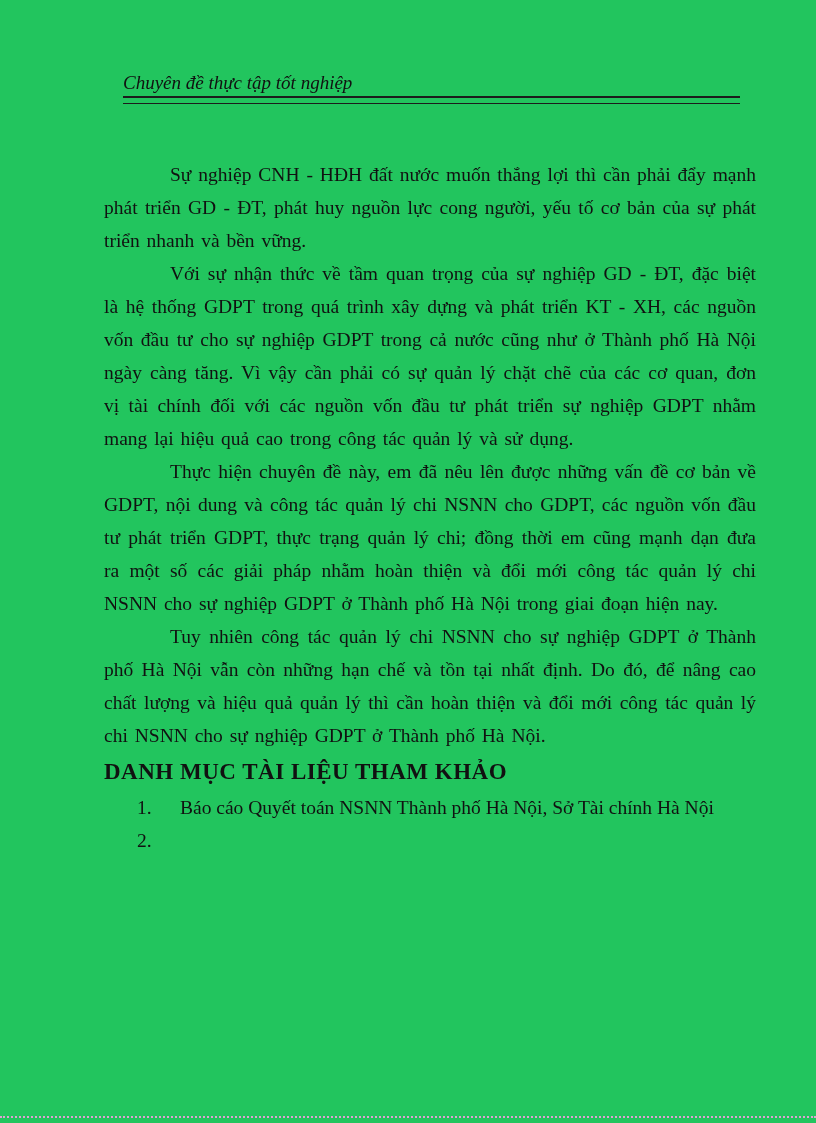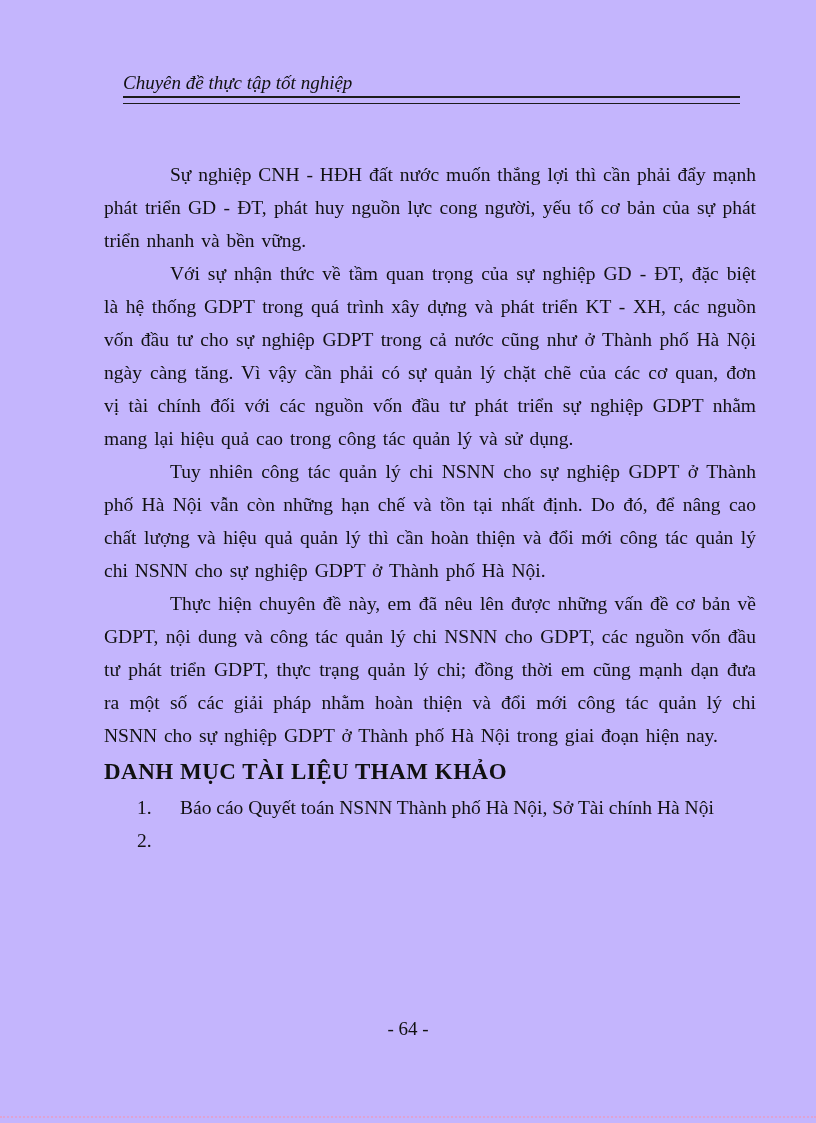--- a/index.html
+++ b/index.html
@@ -11,21 +11,21 @@
     width: 816px;
     height: 1123px;
     position: relative;
     font-family: "Liberation Serif", serif;
     color: #111111;
     overflow: hidden;
   }
   .page {
     position: absolute;
     inset: 0;
-    background: #c4b5fd;
+    background: #22c55e;
   }
   .running-header {
     position: absolute;
     left: 123px;
     right: 76px;
     top: 72px;
   }
   .running-header .header-title {
     font-style: italic;
     font-size: 19px;
@@ -105,33 +105,32 @@
 
   <div class="running-header">
     <div class="header-title">Chuyên đề thực tập tốt nghiệp</div>
     <div class="header-rule-thick"></div>
     <div class="header-rule-thin"></div>
   </div>
 
   <div class="content">
     <p class="body-par">Sự nghiệp CNH - HĐH đất nước muốn thắng lợi thì cần phải đẩy mạnh phát triển GD - ĐT, phát huy nguồn lực cong người, yếu tố cơ bản của sự phát triển nhanh và bền vững.</p>
     <p class="body-par">Với sự nhận thức về tầm quan trọng của sự nghiệp GD - ĐT, đặc biệt là hệ thống GDPT trong quá trình xây dựng và phát triển KT - XH, các nguồn vốn đầu tư cho sự nghiệp GDPT trong cả nước cũng như ở Thành phố Hà Nội ngày càng tăng. Vì vậy cần phải có sự quản lý chặt chẽ của các cơ quan, đơn vị tài chính đối với các nguồn vốn đầu tư phát triển sự nghiệp GDPT nhằm mang lại hiệu quả cao trong công tác quản lý và sử dụng.</p>
+    <p class="body-par">Thực hiện chuyên đề này, em đã nêu lên được những vấn đề cơ bản về GDPT, nội dung và công tác quản lý chi NSNN cho GDPT, các nguồn vốn đầu tư phát triển GDPT, thực trạng quản lý chi; đồng thời em cũng mạnh dạn đưa ra một số các giải pháp nhằm hoàn thiện và đổi mới công tác quản lý chi NSNN cho sự nghiệp GDPT ở Thành phố Hà Nội trong giai đoạn hiện nay.</p>
     <p class="body-par">Tuy nhiên công tác quản lý chi NSNN cho sự nghiệp GDPT ở Thành phố Hà Nội vẫn còn những hạn chế và tồn tại nhất định. Do đó, để nâng cao chất lượng và hiệu quả quản lý thì cần hoàn thiện và đổi mới công tác quản lý chi NSNN cho sự nghiệp GDPT ở Thành phố Hà Nội.</p>
-    <p class="body-par">Thực hiện chuyên đề này, em đã nêu lên được những vấn đề cơ bản về GDPT, nội dung và công tác quản lý chi NSNN cho GDPT, các nguồn vốn đầu tư phát triển GDPT, thực trạng quản lý chi; đồng thời em cũng mạnh dạn đưa ra một số các giải pháp nhằm hoàn thiện và đổi mới công tác quản lý chi NSNN cho sự nghiệp GDPT ở Thành phố Hà Nội trong giai đoạn hiện nay.</p>
 
     <div class="ref-heading">DANH MỤC TÀI LIỆU THAM KHẢO</div>
 
     <div class="ref-list">
       <div class="ref-item">
         <span class="ref-num">1.</span>
         <span class="ref-text">Báo cáo Quyết toán NSNN Thành phố Hà Nội, Sở Tài chính Hà Nội</span>
       </div>
       <div class="ref-item">
         <span class="ref-num">2.</span>
       </div>
     </div>
   </div>
 
-  <div class="page-footer">- 64 -</div>
 
   <div class="page-break-line"></div>
 
 </div>
 
 </body></html>

